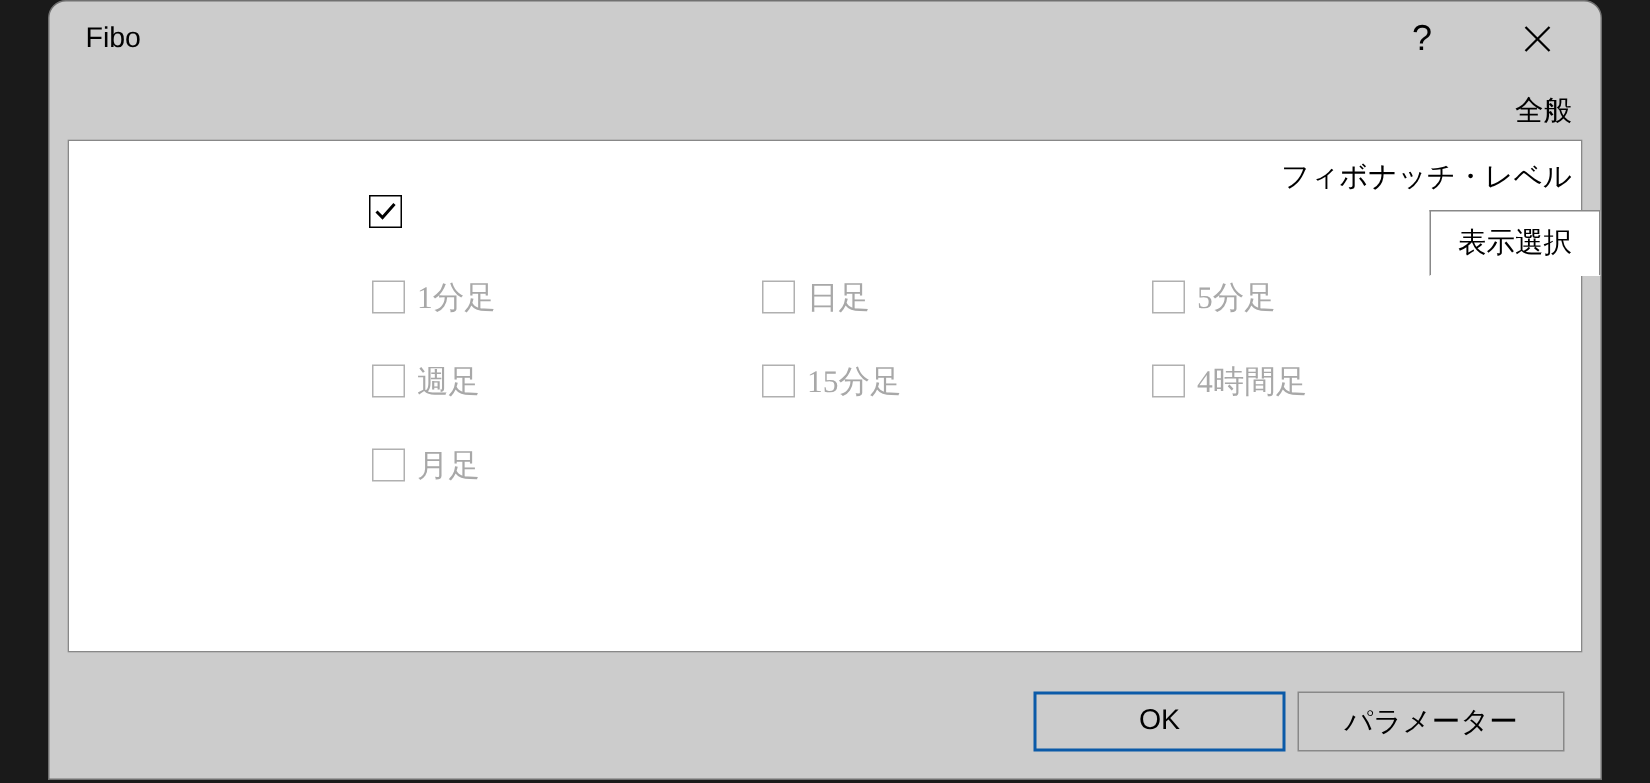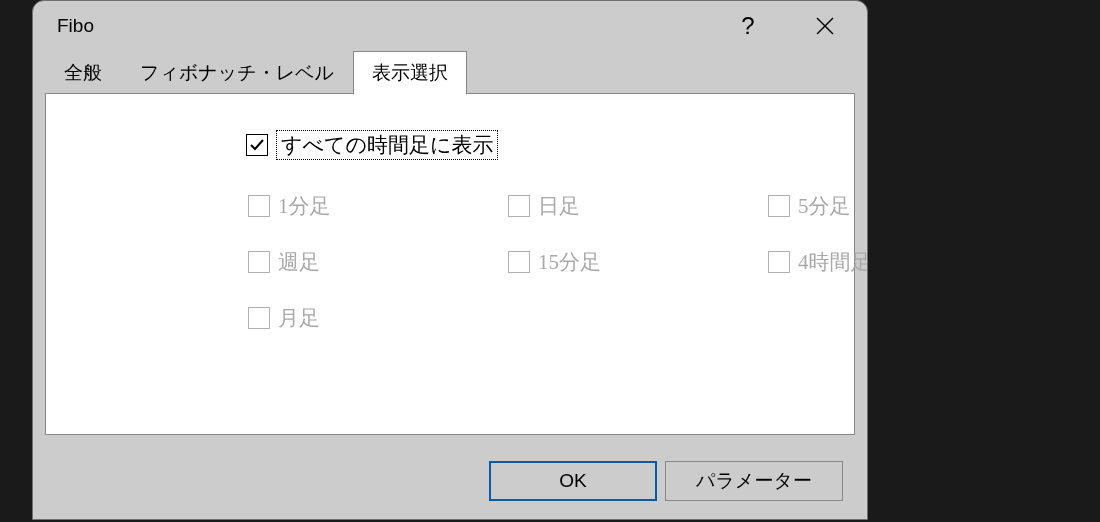--- a/index.html
+++ b/index.html
@@ -1,23 +1,23 @@
 <!DOCTYPE html>
 <html><head>
   <meta charset="utf-8">
   <style>
     * { box-sizing: border-box; font-family: "Yu Gothic UI", "Meiryo", "MS Gothic", sans-serif; }
     body { margin: 0; background: #1a1a1a; width: 1100px; height: 522px; position: relative; }
-    .dialog { position: absolute; left: 32px; top: 0; width: 836px; height: 520px; background: #cccccc; border: 1px solid #707070; border-radius: 12px 12px 0 0; overflow: hidden; }
+    .dialog { position: absolute; left: 32px; top: 0; width: 1036px; height: 520px; background: #cccccc; border: 1px solid #707070; border-radius: 12px 12px 0 0; overflow: hidden; }
     .titlebar { height: 50px; display: flex; align-items: center; padding-left: 24px; }
     .title { font-size: 19px; color: #000; }
     .title-controls { margin-left: auto; display: flex; height: 100%; }
     .help-btn, .close-btn { width: 70px; display: flex; align-items: center; justify-content: center; font-size: 24px; color: #000; cursor: default; }
     .close-btn { width: 84px; }
-    .tabs-row { display: flex; align-items: center; padding-left: 12px; height: 42px; position: relative; z-index: 2; }
+    .tabs-row { display: flex; align-items: flex-end; padding-left: 12px; height: 42px; position: relative; z-index: 2; flex-direction: column; }
     .tab { padding: 8px 18px; font-size: 19px; color: #000; border: 1px solid transparent; position: relative; top: 1px; cursor: default; }
     .tab.active { background: #ffffff; border: 1px solid #888; border-bottom: 1px solid #ffffff; }
     .content { margin: 0 12px 12px 12px; background: #ffffff; border: 1px solid #888; height: 342px; padding: 36px 40px; position: relative; z-index: 1; }
     .master-row { display: flex; align-items: center; margin-left: 160px; margin-bottom: 32px; }
     .chk { width: 22px; height: 22px; border: 1px solid #000; display: flex; align-items: center; justify-content: center; margin-right: 8px; flex-shrink: 0; }
     .chk.disabled { border-color: #b0b0b0; }
     .chk svg { width: 16px; height: 16px; }
     .master-label { border: 1px dotted #000; padding: 0px 4px; font-size: 21px; color: #000; }
     .grid { margin-left: 162px; display: grid; grid-template-columns: 260px 260px 200px; row-gap: 28px; }
     .grid-item { display: flex; align-items: center; }
@@ -52,21 +52,20 @@
     <div class="tab active"><span>表示選択</span></div>
   </div>
 
   <div class="content">
     <div class="master-row">
       <div class="chk">
         <svg viewBox="0 0 16 16">
             <polyline points="2,8 6,12 14,3" fill="none" stroke="#000" stroke-width="2"></polyline>
           </svg>
       </div>
-      <span class="master-label">すべての時間足に表示</span>
     </div>
 
     <div class="grid">
       <div class="grid-item">
           <div class="chk disabled"></div>
           <span class="item-label">1分足</span>
         </div>
       <div class="grid-item">
           <div class="chk disabled"></div>
           <span class="item-label">日足</span>

